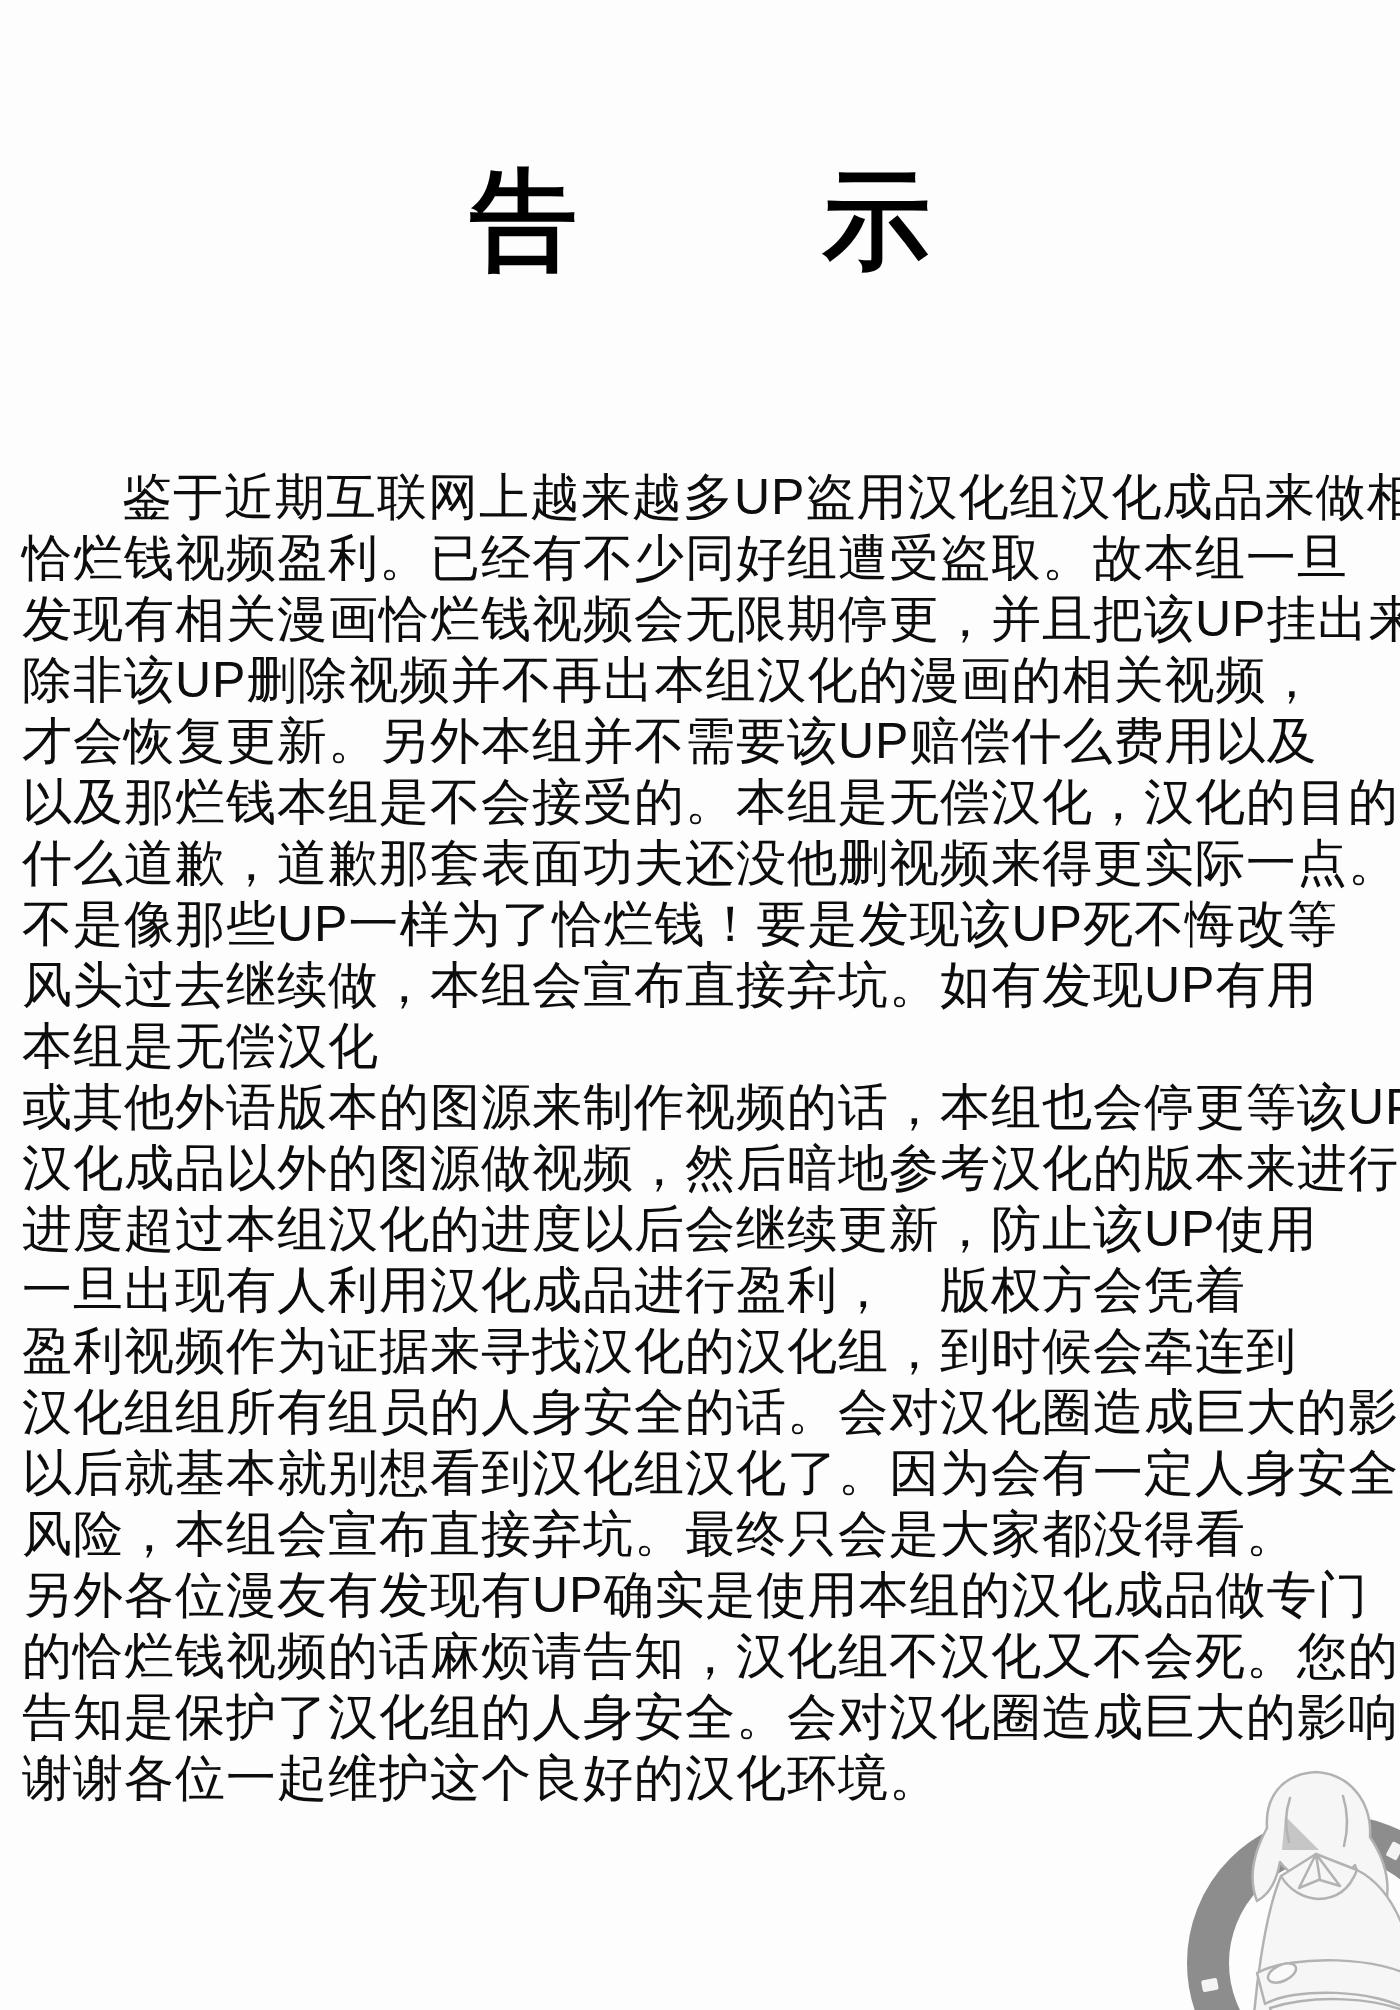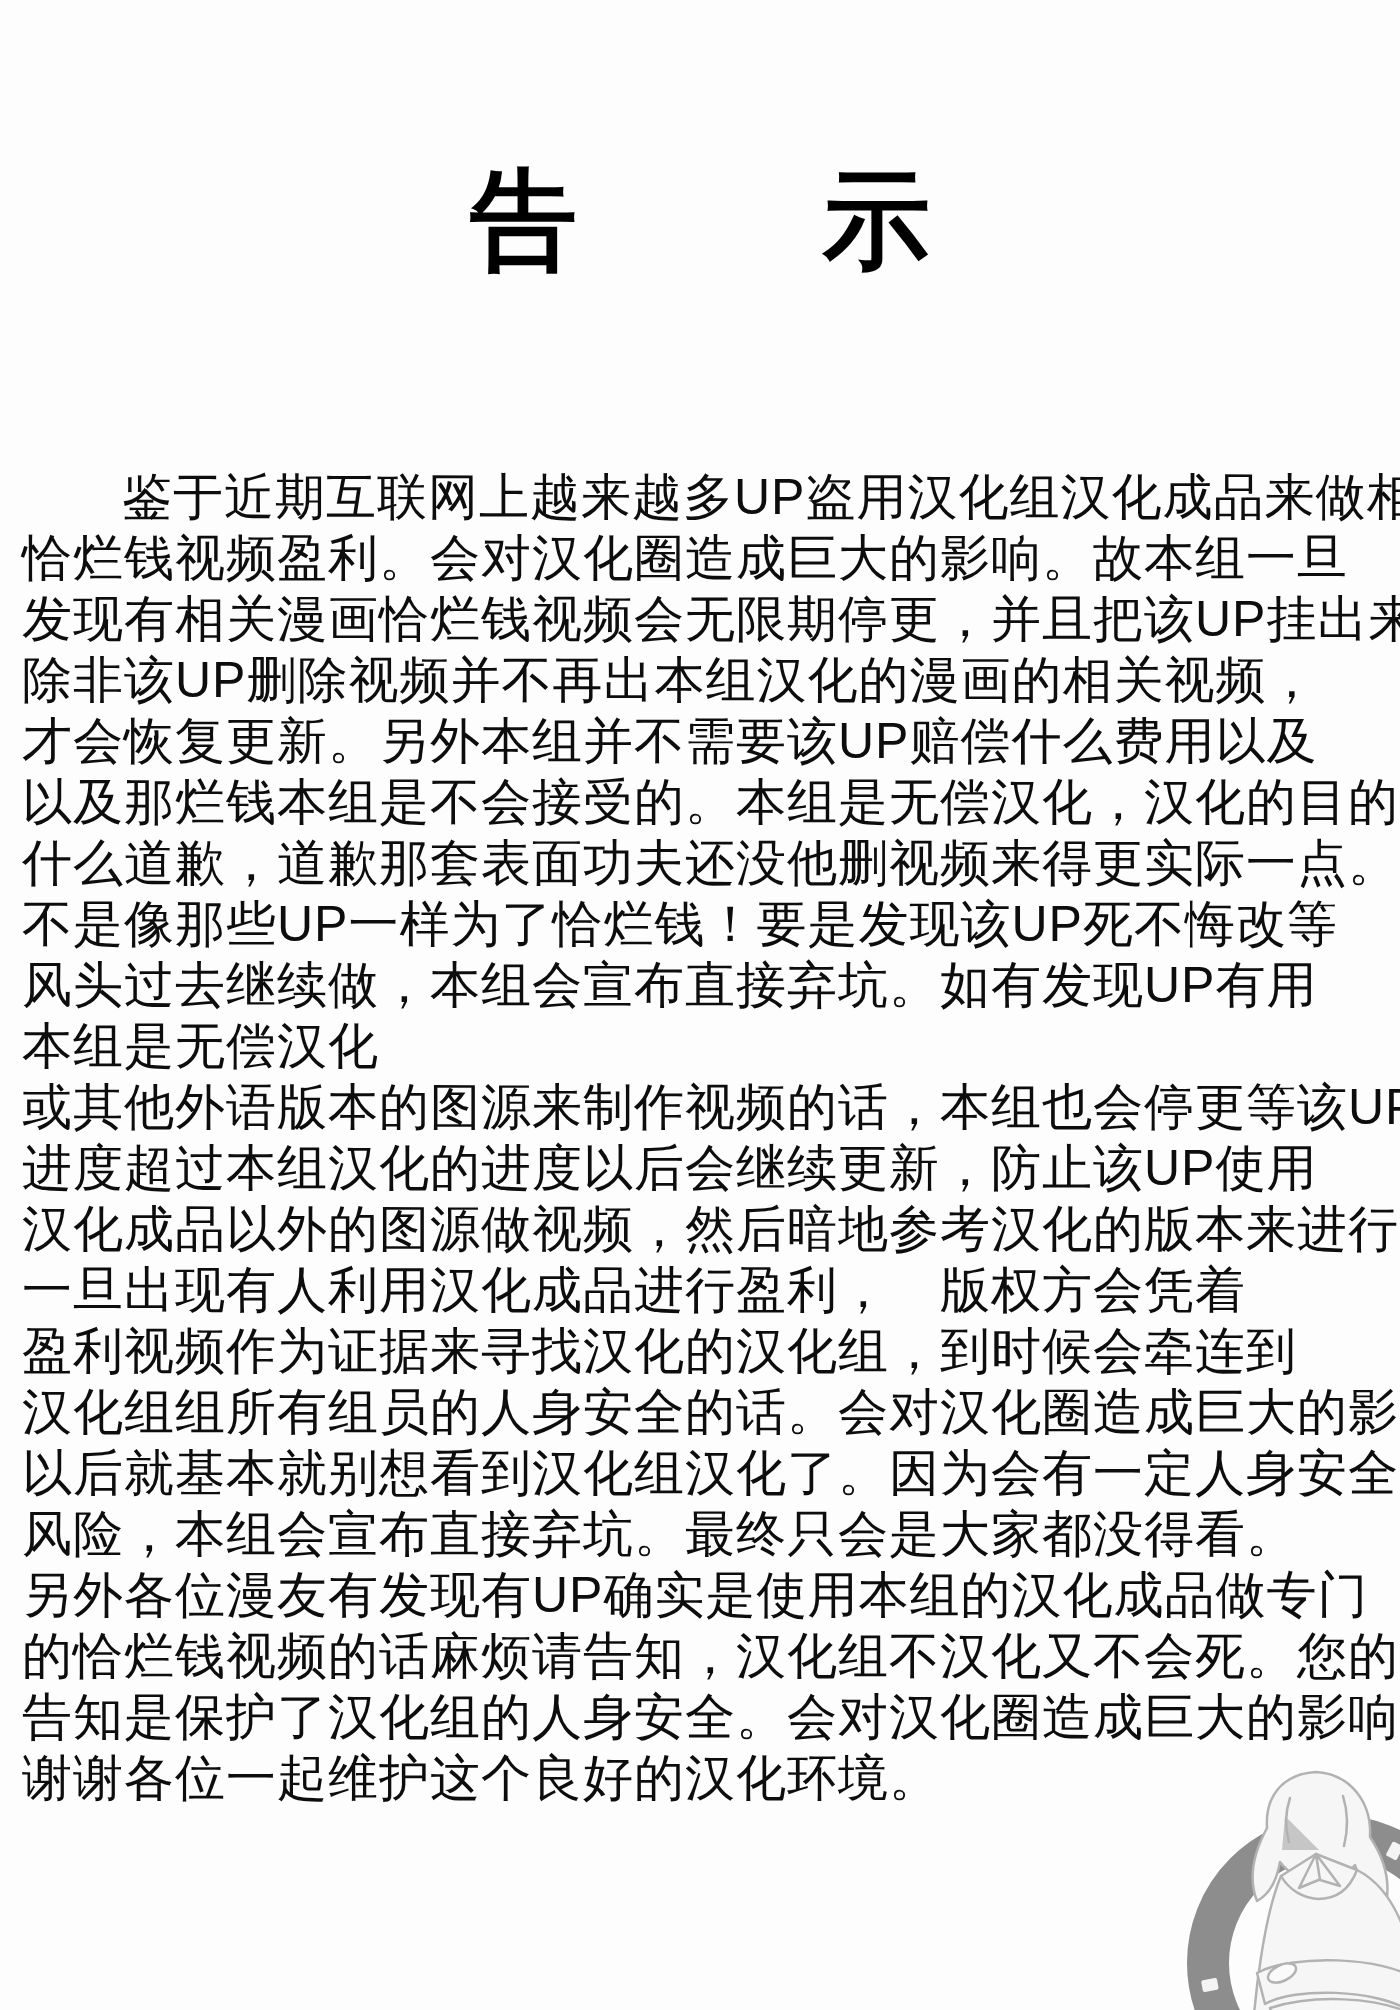--- a/index.html
+++ b/index.html
@@ -77,32 +77,32 @@
   </g>
 </svg>
 
 <h1 class="page-title">
   <span>告</span>
   <span>示</span>
 </h1>
 
 <div class="notice-body">
   <div class="notice-line indent">鉴于近期互联网上越来越多UP盗用汉化组汉化成品来做相关</div>
-  <div class="notice-line">恰烂钱视频盈利。会对汉化圈造成巨大的影响。故本组一旦</div>
+  <div class="notice-line">恰烂钱视频盈利。已经有不少同好组遭受盗取。故本组一旦</div>
   <div class="notice-line">发现有相关漫画恰烂钱视频会无限期停更，并且把该UP挂出来，</div>
   <div class="notice-line">除非该UP删除视频并不再出本组汉化的漫画的相关视频，</div>
   <div class="notice-line">才会恢复更新。另外本组并不需要该UP赔偿什么费用以及</div>
   <div class="notice-line">以及那烂钱本组是不会接受的。本组是无偿汉化，汉化的目的</div>
   <div class="notice-line">什么道歉，道歉那套表面功夫还没他删视频来得更实际一点。</div>
   <div class="notice-line">不是像那些UP一样为了恰烂钱！要是发现该UP死不悔改等</div>
   <div class="notice-line">风头过去继续做，本组会宣布直接弃坑。如有发现UP有用</div>
   <div class="notice-line">本组是无偿汉化</div>
   <div class="notice-line">或其他外语版本的图源来制作视频的话，本组也会停更等该UP的</div>
+  <div class="notice-line">汉化成品以外的图源做视频，然后暗地参考汉化的版本来进行</div>
   <div class="notice-line">进度超过本组汉化的进度以后会继续更新，防止该UP使用</div>
-  <div class="notice-line">汉化成品以外的图源做视频，然后暗地参考汉化的版本来进行</div>
   <div class="notice-line">一旦出现有人利用汉化成品进行盈利，　版权方会凭着</div>
   <div class="notice-line">盈利视频作为证据来寻找汉化的汉化组，到时候会牵连到</div>
   <div class="notice-line">汉化组组所有组员的人身安全的话。会对汉化圈造成巨大的影响，</div>
   <div class="notice-line">以后就基本就别想看到汉化组汉化了。因为会有一定人身安全的</div>
   <div class="notice-line">风险，本组会宣布直接弃坑。最终只会是大家都没得看。</div>
   <div class="notice-line">另外各位漫友有发现有UP确实是使用本组的汉化成品做专门</div>
   <div class="notice-line">的恰烂钱视频的话麻烦请告知，汉化组不汉化又不会死。您的</div>
   <div class="notice-line">告知是保护了汉化组的人身安全。会对汉化圈造成巨大的影响</div>
   <div class="notice-line">谢谢各位一起维护这个良好的汉化环境。</div>
 </div>

